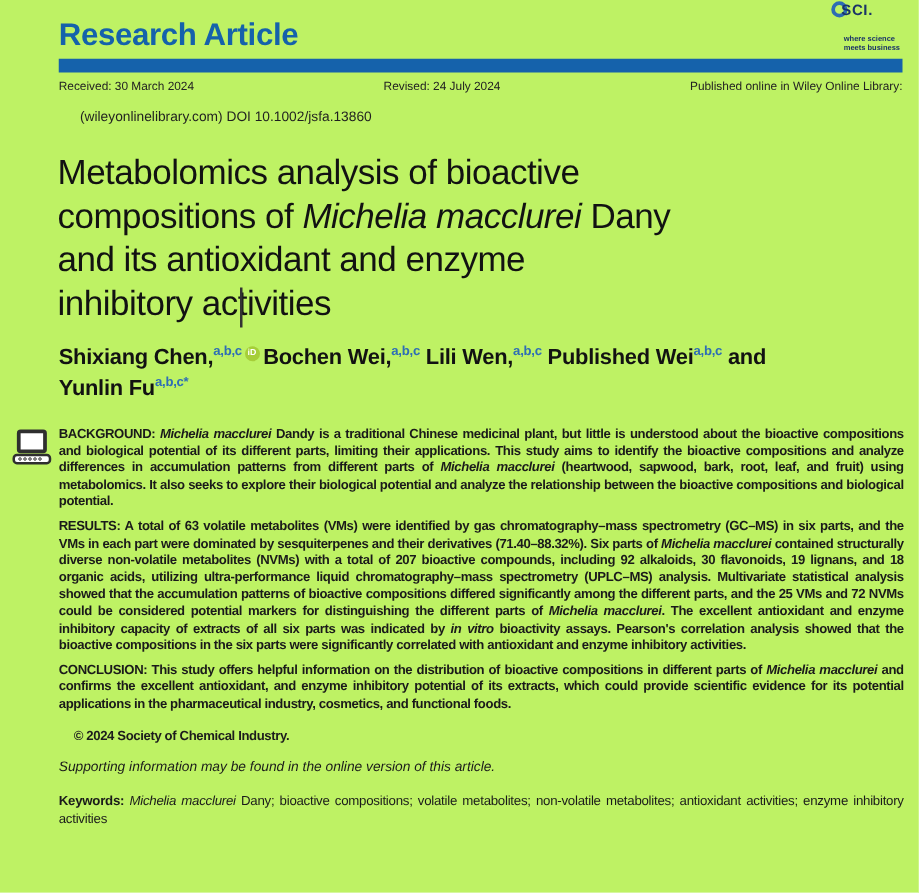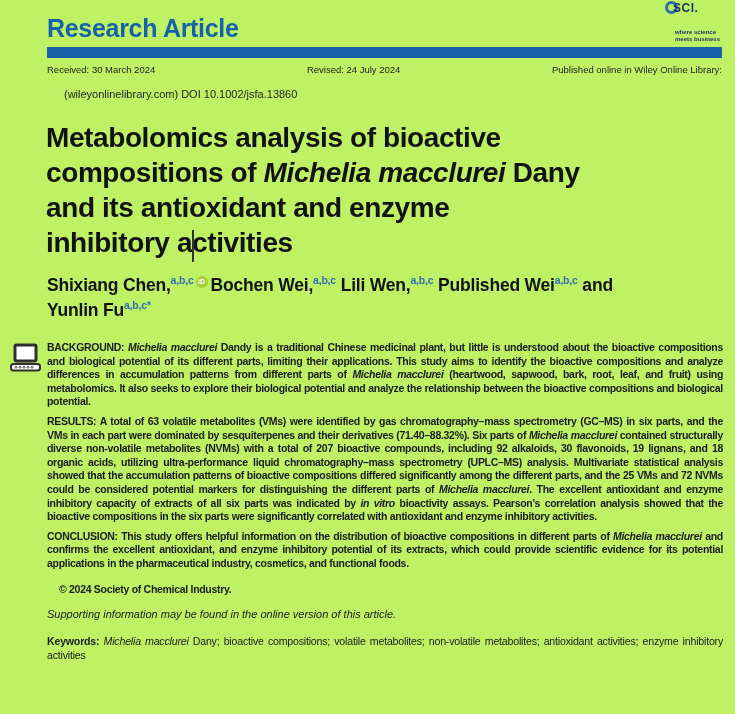--- a/index.html
+++ b/index.html
@@ -11,21 +11,21 @@
   .blue-bar{position:absolute;left:47px;top:47px;width:675px;height:11px;background:#1562ab;}
   .sci-logo{position:absolute;left:662px;top:1px;width:62px;height:45px;color:#1b3467;}
   .sci-ring{position:absolute;left:3px;top:0;width:7px;height:7px;border:3px solid #2d6cb3;border-radius:50%;}
   .sci-text{position:absolute;left:11px;top:0;font-size:12px;font-weight:bold;letter-spacing:0.5px;}
   .sci-tag{position:absolute;left:13px;top:28px;font-size:6px;line-height:6.5px;font-weight:bold;white-space:nowrap;}
 
   .dates-row{position:absolute;left:47px;top:64px;width:675px;display:flex;justify-content:space-between;font-size:9.5px;color:#222;}
   .doi-line{position:absolute;left:47px;top:88px;font-size:11px;color:#1f1f1f;margin-left:17px;}
 
   
-  .title{position:absolute;left:46px;top:120px;width:660px;margin:0;font-size:28px;line-height:35px;font-weight:bold;color:#121212;letter-spacing:-0.4px;white-space:pre-wrap;}
+  .title{position:absolute;left:46px;top:120px;width:660px;margin:0;font-size:28px;line-height:35px;font-weight:normal;color:#121212;letter-spacing:-0.4px;white-space:pre-wrap;}
   .caret{position:absolute;left:192px;top:230px;width:1.5px;height:32px;background:#333;}
   .authors{position:absolute;left:47px;top:273px;width:672px;font-size:17.5px;line-height:25px;font-weight:bold;color:#121212;letter-spacing:-0.2px;white-space:pre-wrap;}
   .authors sup{color:#2e6db6;font-size:10.5px;line-height:0;}
   .orcid-badge{display:inline-block;width:12px;height:12px;border-radius:50%;background:#a6ce39;color:#fff;font-size:7px;font-weight:bold;text-align:center;line-height:12px;vertical-align:super;margin:0 3px 0 2px;letter-spacing:0;}
 
   
   .abstract-icon{position:absolute;left:8px;top:343px;width:34px;height:32px;}
 
   
   .abstract{position:absolute;left:47px;top:341px;width:676px;}

